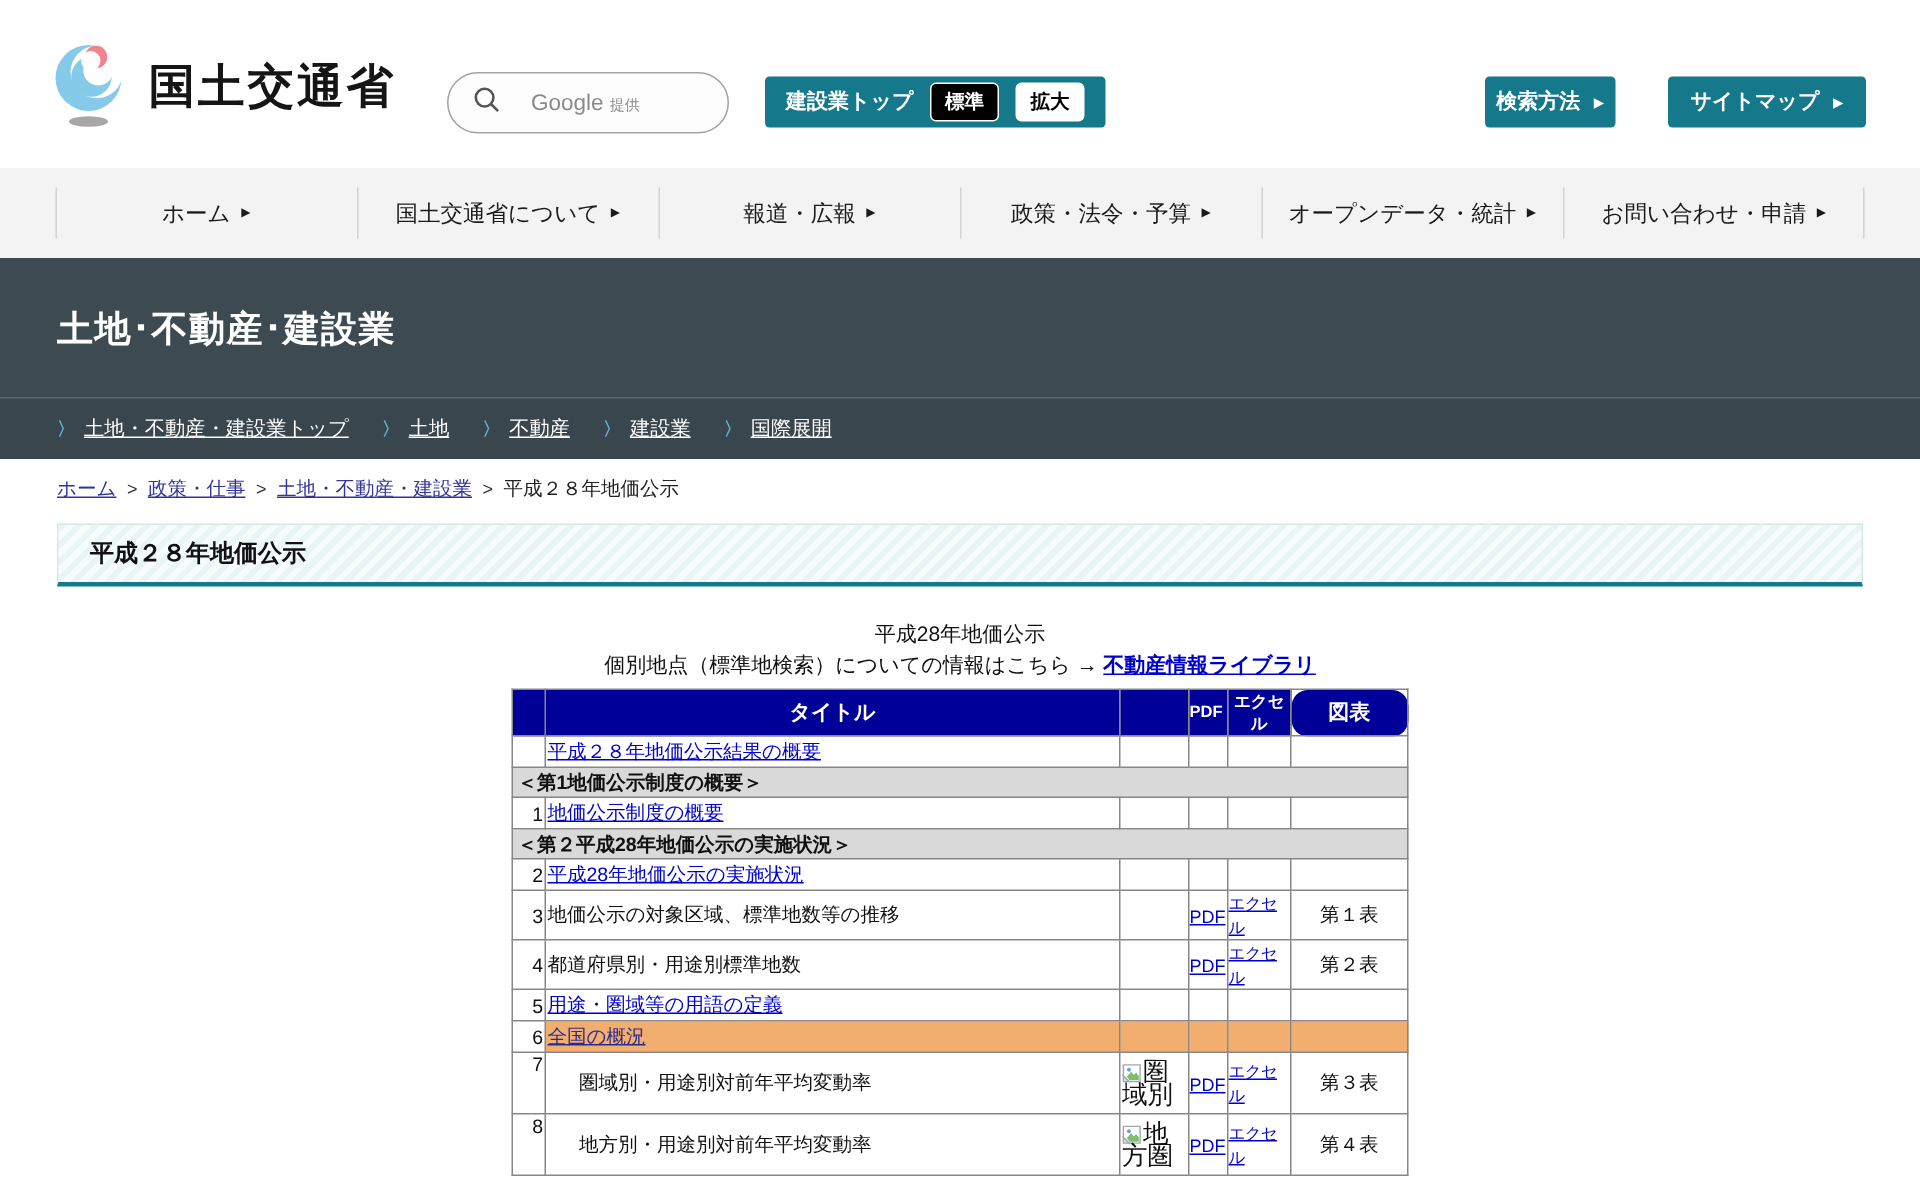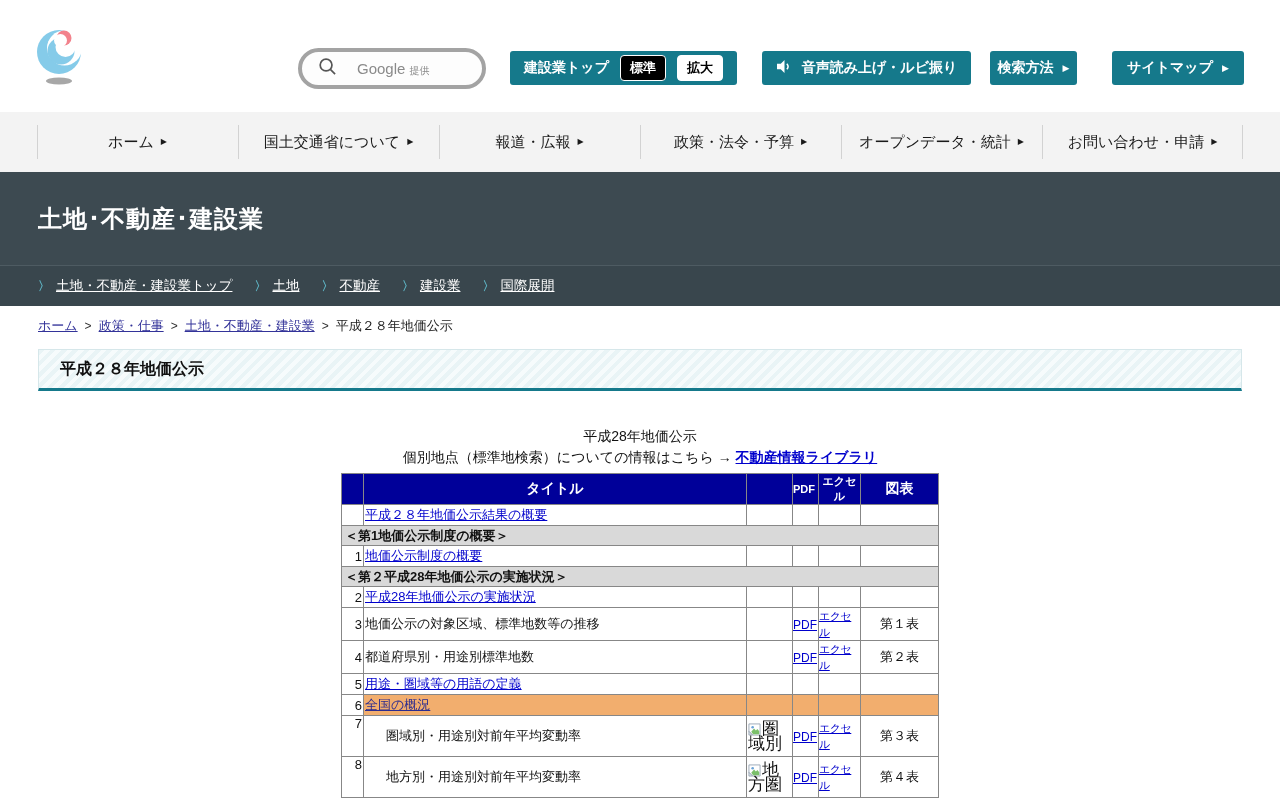--- a/index.html
+++ b/index.html
@@ -18,21 +18,21 @@
     font-size:15px; font-weight:bold; color:#222; cursor:pointer;
   }
   .arrow-sm { font-size:9px; line-height:1; }
 
   
   .header { position:relative; height:112px; background:#fff; }
   .logo { position:absolute; left:33px; top:24px; display:flex; align-items:center; gap:10px; cursor:pointer; }
   .logo-text { font-size:31px; font-weight:bold; color:#151515; letter-spacing:2px; }
   .search-pill {
     position:absolute; left:298px; top:48px; width:188px; height:41px;
-    border:4px solid #a3a3a3; border-radius:21px; background:#fdfdfd;
+    border:1px solid #a3a3a3; border-radius:21px; background:#fdfdfd;
     display:flex; align-items:center; padding:0 16px; gap:20px; cursor:text;text-align:right;
   }
   .search-word { font-size:15px; color:#8a8a8a; }
   .search-word small { font-size:10px; }
   .btn-teal {
     position:absolute; top:51px; height:34px; background:#15798b; color:#fff;
     border-radius:3px; display:flex; align-items:center; justify-content:center;
     gap:9px; font-size:14px; font-weight:bold; cursor:pointer;
   }
   #btn-fontsize { left:510px; width:227px; gap:11px; }
@@ -73,34 +73,34 @@
 
   
   .page-heading {
     margin:5px 38px 0 38px;
     border:1px solid #d6e7ea; border-bottom:3px solid #15798b;
     background:repeating-linear-gradient(135deg,#e9f4f6 0 4px,#f6fbfc 4px 8px);
     padding:9px 0 8px 21px; font-size:16px; font-weight:bold; color:#111;
   }
 
   
-  .intro { text-align:center; margin-top:35px; font-size:14px; line-height:21px; color:#111; }
+  .intro { text-align:center; margin-top:21px; font-size:14px; line-height:21px; color:#111; }
   .intro a { color:#0000cc; font-weight:bold; text-decoration:underline; }
 
   
   .table-wrap { display:flex; justify-content:center; margin-top:5px; }
   table { border-collapse:collapse; font-size:13px; table-layout:fixed; }
   col.c-num{width:22px} col.c-title{width:383px} col.c-img{width:46px}
   col.c-pdf{width:26px} col.c-xls{width:42px} col.c-chart{width:78px}
   th,td { border:1px solid #878787; padding:0 1px; }
   thead th { background:#000099; color:#fff; height:20px; font-weight:bold; }
   th.h-title { font-size:14px; }
   th.h-pdf { font-size:11px; text-align:left; padding:0; }
   th.h-xls { font-size:11px; padding:0; }
-  th.h-chart { font-size:14px; }
+  th.h-chart { font-size:14px;border-radius:11px; }
   tbody td { height:21px; background:#fff; }
   tr.tall td { height:41px; }
   td.num { text-align:right; font-size:13px; padding-right:1px; }
   tr.tall td.num { vertical-align:top; }
   td.title a { color:#0000cc; text-decoration:underline; }
   td.title.indent { padding-left:22px; }
   td.sec { background:#d9d9d9; font-weight:bold; padding-left:3px; height:20px; }
   tr.hl td.c { background:#f2ae6e; }
   tr.hl td.title a { color:#2b2b8f; }
   td.pdf { padding:0; } td.pdf a { color:#0000cc; text-decoration:underline; font-size:12px; }
@@ -123,49 +123,41 @@
       <svg width="56" height="62" viewBox="0 0 56 62">
         <ellipse cx="26" cy="57" rx="13" ry="3.5" fill="#8a8a8a" opacity="0.75"></ellipse>
         <circle cx="26" cy="28" r="22" fill="#85cbe9"></circle>
         <circle cx="31.5" cy="24" r="17.5" fill="#fff"></circle>
         <circle cx="28" cy="27" r="13.5" fill="#85cbe9"></circle>
         <circle cx="32.5" cy="23" r="10" fill="#fff"></circle>
         <circle cx="31" cy="14" r="7.5" fill="#f2828c"></circle>
         <circle cx="27.5" cy="16.5" r="6.5" fill="#fff"></circle>
       </svg>
     </span>
+    <span class="logo-text">国土交通省</span>
   </div>
 
   <div class="search-pill">
     <span>
       <svg width="19" height="19" viewBox="0 0 20 20">
           <circle cx="8.5" cy="8.5" r="6.2" fill="none" stroke="#555" stroke-width="1.8"></circle>
           <line x1="13" y1="13" x2="18" y2="18" stroke="#555" stroke-width="1.8"></line>
         </svg>
     </span>
     <span class="search-word">
       <span>Google</span> <small>提供</small>
     </span>
   </div>
 
   <div class="btn-teal" id="btn-fontsize">
     <span>建設業トップ</span>
     <span class="pill pill-std">標準</span>
     <span class="pill pill-big">拡大</span>
   </div>
 
-  <div class="btn-teal" id="btn-tts">
-    <span>
-      <svg width="17" height="15" viewBox="0 0 18 16">
-          <polygon points="1,5 5,5 9,1 9,15 5,11 1,11" fill="#fff"></polygon>
-          <path d="M11.5 5 a4.5 4.5 0 0 1 0 6" fill="none" stroke="#fff" stroke-width="1.6"></path>
-        </svg>
-    </span>
-    <span>音声読み上げ・ルビ振り</span>
-  </div>
 
   <div class="btn-teal" id="btn-searchmethod">
     <span>検索方法</span>
     <span class="arrow-sm">▶</span>
   </div>
 
   <div class="btn-teal" id="btn-sitemap">
     <span>サイトマップ</span>
     <span class="arrow-sm">▶</span>
   </div>

